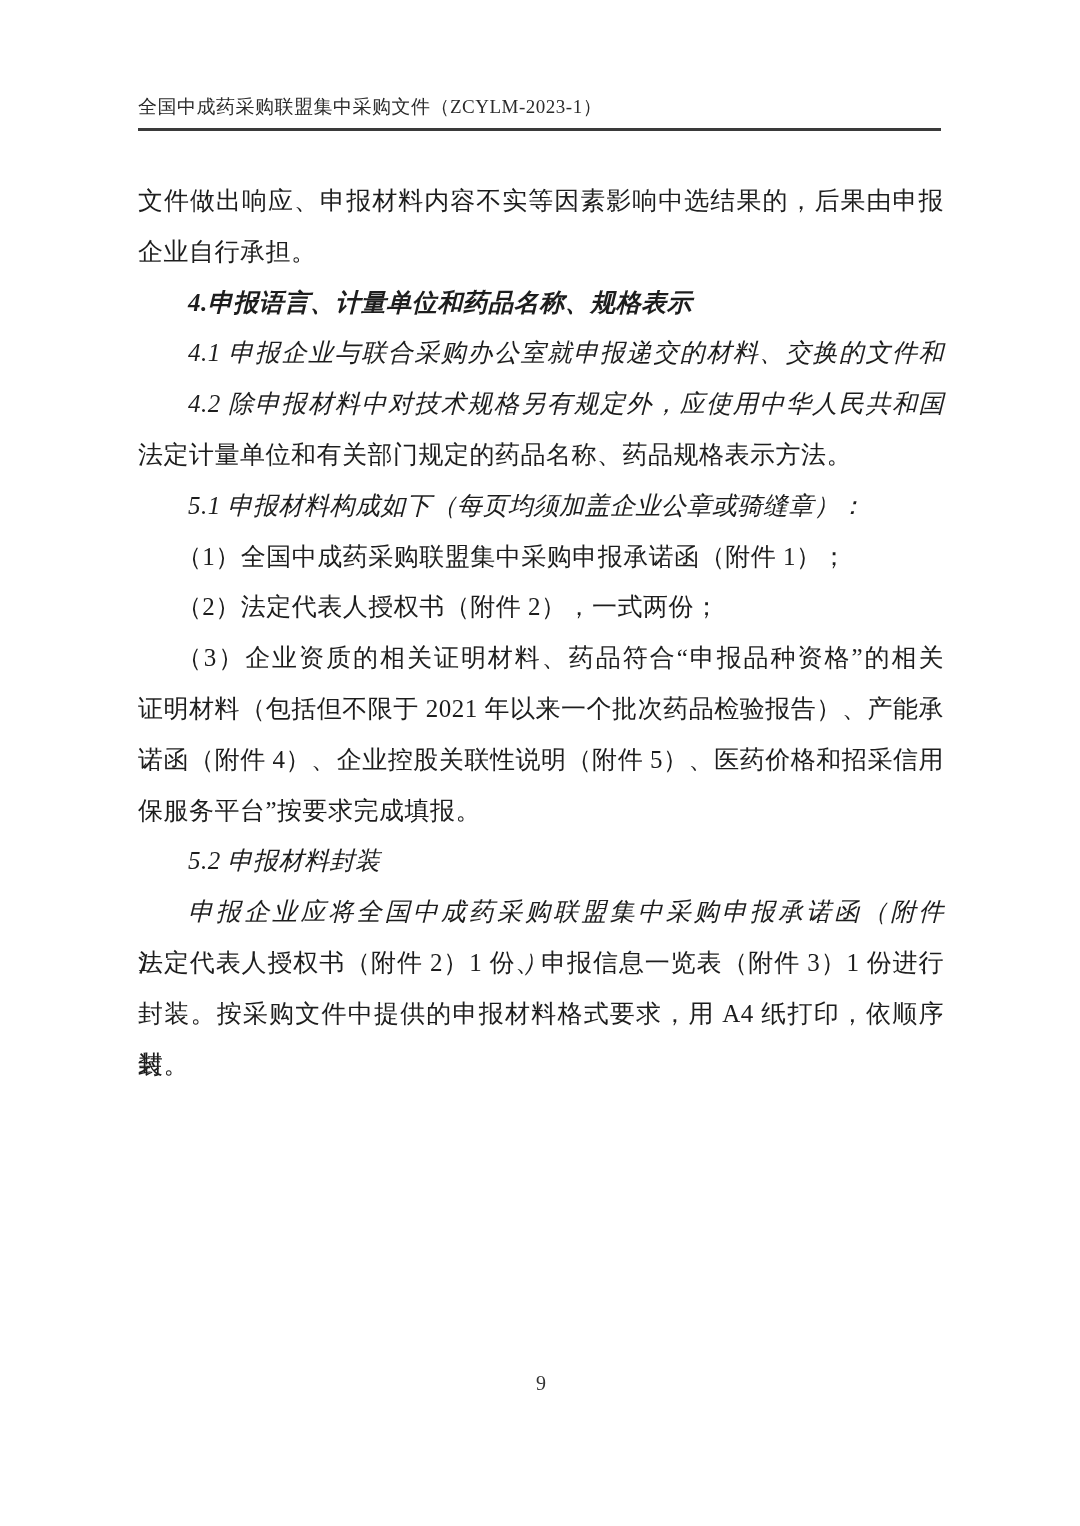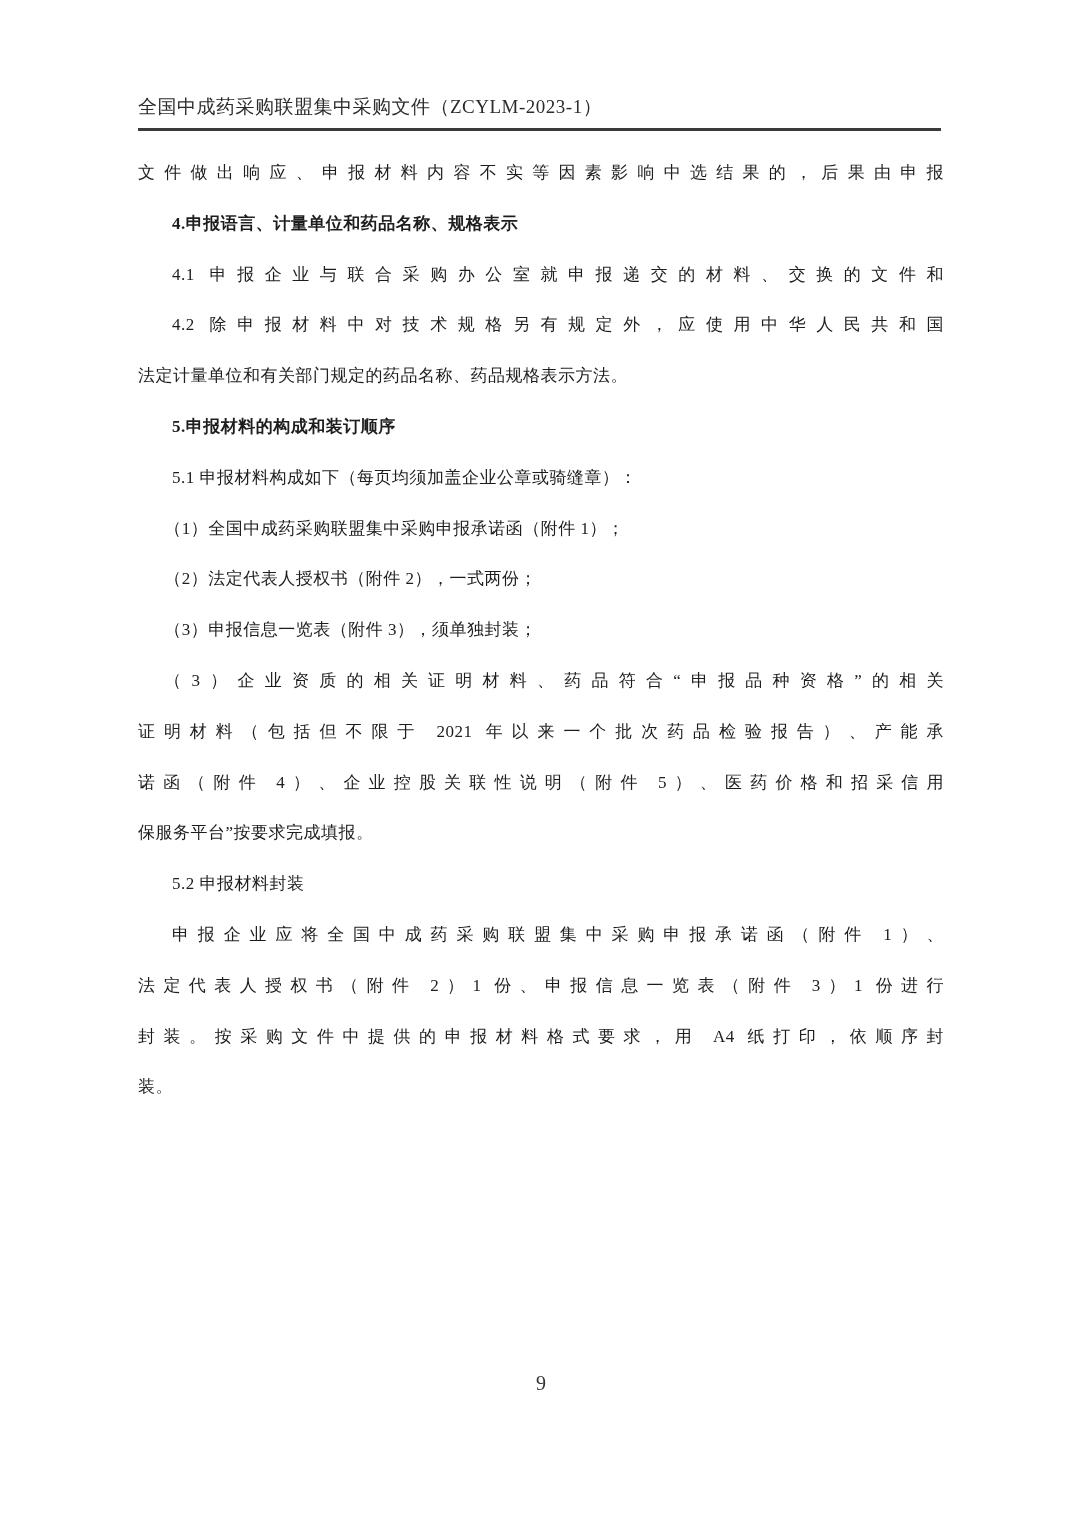--- a/index.html
+++ b/index.html
@@ -31,36 +31,36 @@
     left: 138px;
     top: 128px;
     width: 803px;
     height: 3px;
     background: #3a3a3a;
   }
   
   .content {
     position: absolute;
     left: 138px;
-    top: 148px;
+    top: 176px;
     width: 806px;
-    font-size: 17px;
+    font-size: 25px;
     letter-spacing: 0.5px;
     line-height: 50.8px;
     color: #1d1d1d;
   }
   .line {
     height: 50.8px;
     text-align: left;
   }
   .j {
     text-align: justify;
     text-align-last: justify;
   }
-  .ind  { text-indent: 2em; }
+  .ind  { text-indent: 2em; font-style: italic; }
   .ind2 { text-indent: 1.55em; }
   .b    { font-weight: 700; }
   
   .footer {
     position: absolute;
     left: 138px;
     top: 1372px;
     width: 806px;
     text-align: center;
     font-size: 20px;
@@ -70,29 +70,28 @@
 </head>
 <body>
 
 <div class="page">
 
   <div class="header-title">全国中成药采购联盟集中采购文件（ZCYLM-2023-1）</div>
   <div class="header-rule"></div>
 
   <div class="content">
     <div class="line j">文件做出响应、申报材料内容不实等因素影响中选结果的，后果由申报</div>
+    <div class="line">企业自行承担。</div>
     <div class="line ind b">4.申报语言、计量单位和药品名称、规格表示</div>
     <div class="line ind j">4.1 申报企业与联合采购办公室就申报递交的材料、交换的文件和</div>
     <div class="line ind j">4.2 除申报材料中对技术规格另有规定外，应使用中华人民共和国</div>
     <div class="line">法定计量单位和有关部门规定的药品名称、药品规格表示方法。</div>
-    <div class="line ind b">5.申报材料的构成和装订顺序</div>
     <div class="line ind">5.1 申报材料构成如下（每页均须加盖企业公章或骑缝章）：</div>
     <div class="line ind2">（1）全国中成药采购联盟集中采购申报承诺函（附件 1）；</div>
     <div class="line ind2">（2）法定代表人授权书（附件 2），一式两份；</div>
-    <div class="line ind2">（3）申报信息一览表（附件 3），须单独封装；</div>
     <div class="line ind2 j">（3）企业资质的相关证明材料、药品符合“申报品种资格”的相关</div>
     <div class="line j">证明材料（包括但不限于 2021 年以来一个批次药品检验报告）、产能承</div>
     <div class="line j">诺函（附件 4）、企业控股关联性说明（附件 5）、医药价格和招采信用</div>
     <div class="line">保服务平台”按要求完成填报。</div>
     <div class="line ind">5.2 申报材料封装</div>
     <div class="line ind j">申报企业应将全国中成药采购联盟集中采购申报承诺函（附件 1）、</div>
     <div class="line j">法定代表人授权书（附件 2）1 份、申报信息一览表（附件 3）1 份进行</div>
     <div class="line j">封装。按采购文件中提供的申报材料格式要求，用 A4 纸打印，依顺序封</div>
     <div class="line">装。</div>
   </div>

